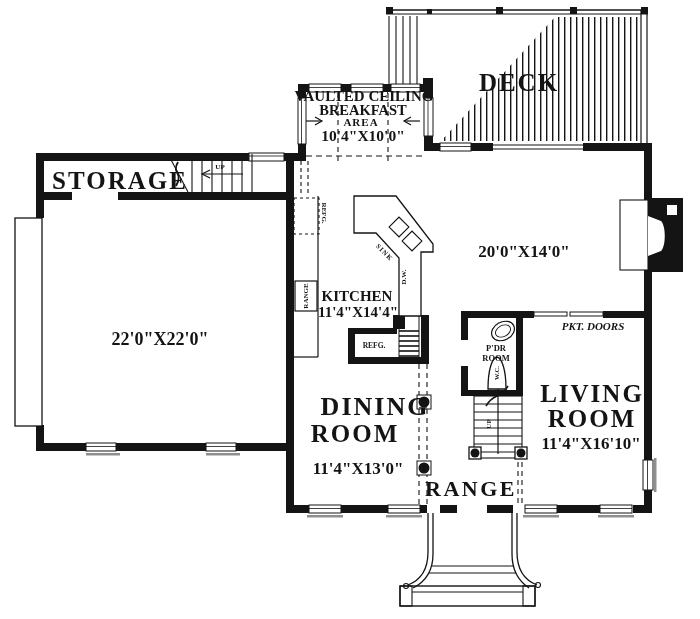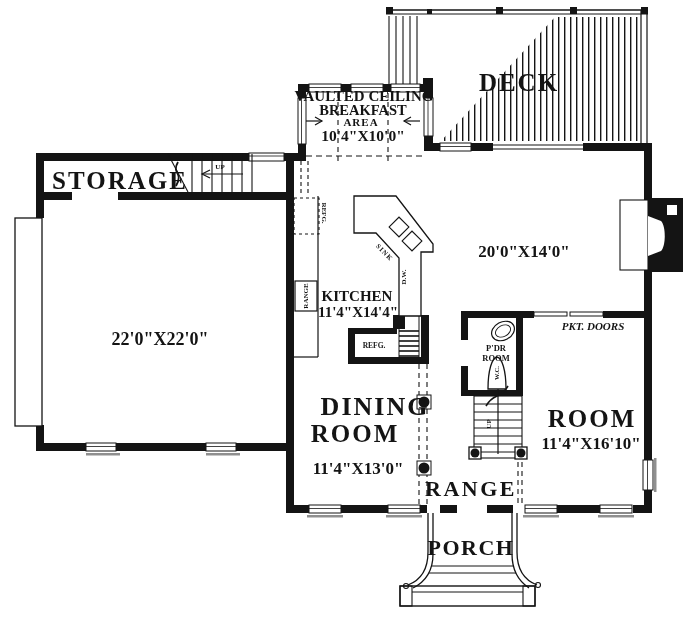--- a/index.html
+++ b/index.html
@@ -269,28 +269,28 @@
 
   <div class="lbl" style="left:524px;top:251px;font-size:17px;">20'0"X14'0"</div>
 
   <div class="lbl" style="left:357px;top:296px;font-size:15px;text-align:center;">KITCHEN</div>
   <div class="lbl" style="left:358px;top:312px;font-size:15px;">11'4"X14'4"</div>
 
   <div class="lbl" style="left:355px;top:407px;font-size:26px;letter-spacing:2px;margin-left:20px;">DINING</div>
   <div class="lbl" style="left:355px;top:433px;font-size:25px;letter-spacing:2px;">ROOM</div>
   <div class="lbl" style="left:358px;top:468px;font-size:17px;">11'4"X13'0"</div>
 
+  <div class="lbl" style="left:592px;top:393px;font-size:25px;letter-spacing:2px;">LIVING</div>
   <div class="lbl" style="left:592px;top:418px;font-size:25px;letter-spacing:2px;">ROOM</div>
   <div class="lbl" style="left:591px;top:443px;font-size:17px;">11'4"X16'10"</div>
 
   <div class="lbl" style="left:496px;top:348px;font-size:8.5px;">P'DR</div>
   <div class="lbl" style="left:496px;top:358px;font-size:8.5px;">ROOM</div>
 
   <div class="lbl" style="left:471px;top:489px;font-size:22px;letter-spacing:2.5px;">RANGE</div>
-  <div class="lbl" style="left:471px;top:548px;font-size:22px;letter-spacing:1.5px;">PORCH</div>
 
   <div class="lbl" style="left:593px;top:326px;font-size:11px;font-style:italic;">PKT. DOORS</div>
   <div class="lbl" style="left:374px;top:346px;font-size:7.5px;">REFG.</div>
 
   <div class="lbl" style="left:323px;top:213px;font-size:7px;writing-mode:vertical-rl;transform:translate(-50%,-50%);">REFG.</div>
   <div class="lbl" style="left:306px;top:296px;font-size:7px;transform:translate(-50%,-50%) rotate(-90deg);">RANGE</div>
   <div class="lbl" style="left:384px;top:253px;font-size:7px;transform:translate(-50%,-50%) rotate(45deg);letter-spacing:1px;">SINK</div>
   <div class="lbl" style="left:404px;top:277px;font-size:7px;transform:translate(-50%,-50%) rotate(-90deg);">D.W.</div>
   <div class="lbl" style="left:497px;top:373px;font-size:6.5px;transform:translate(-50%,-50%) rotate(-90deg);">W.C.</div>
 

